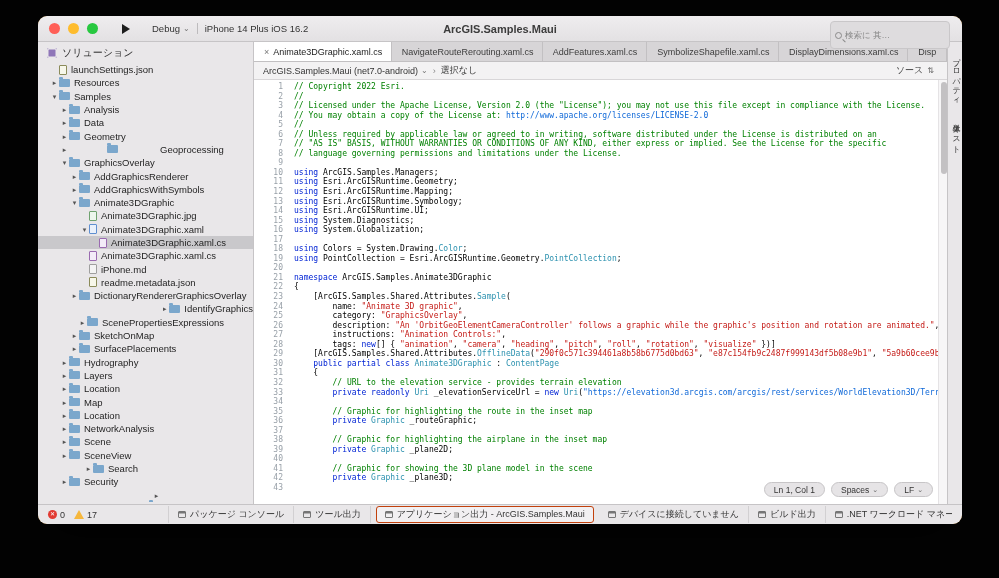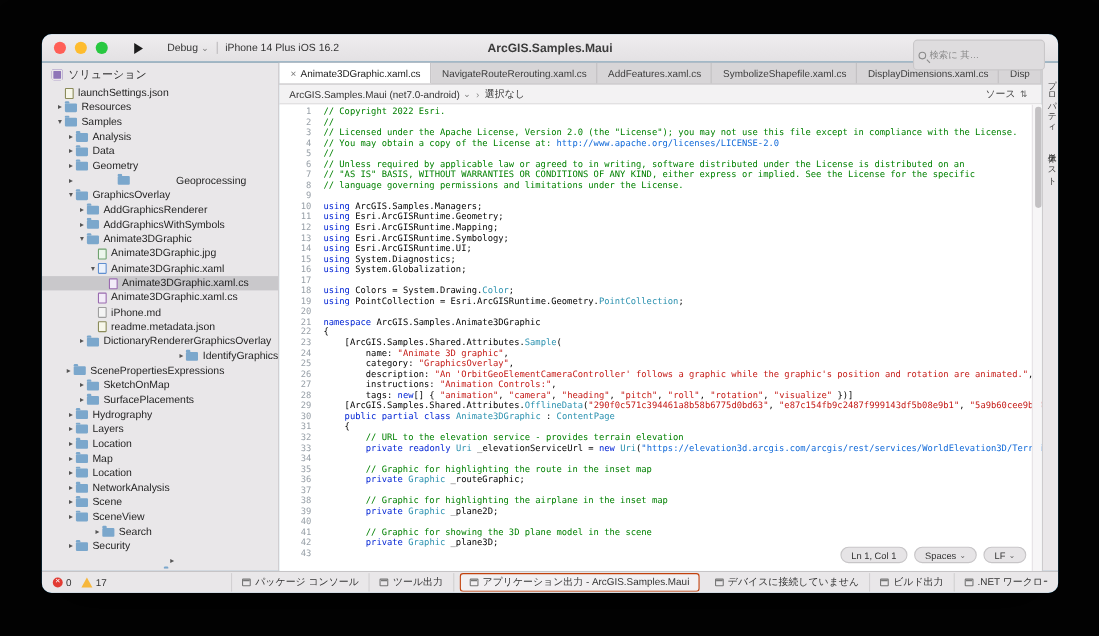--- a/index.html
+++ b/index.html
@@ -1,19 +1,19 @@
 <!DOCTYPE html>
 <html style="--tok-comment: #008000; --tok-keyword: #0023d4; --tok-string: #c41a16; --tok-type: #2b91af; --tok-link: #0f68d8; --accent: #7ba7cc;"><head>
 <meta charset="utf-8">
 <style>
   *{margin:0;padding:0;box-sizing:border-box}
   html,body{width:999px;height:578px;background:#000;overflow:hidden;
     font-family:"Liberation Sans","DejaVu Sans",sans-serif}
   .screen{position:relative;width:999px;height:578px;background:#030303}
-  .window{position:absolute;left:38px;top:31px;width:924px;height:508px;background:#0369a1;
+  .window{position:absolute;left:38px;top:16px;width:924px;height:508px;background:#a16207;
     border-radius:9px;overflow:hidden;box-shadow:0 18px 50px rgba(0,0,0,.6);
     display:flex;flex-direction:column}
   
   .titlebar{flex:0 0 26px;background:linear-gradient(#efedef,#e3e1e3);
     border-bottom:1px solid #c6c4c6;display:flex;align-items:center;position:relative}
   .traffic{display:flex;gap:8px;margin-left:11px}
   .tl{width:11px;height:11px;border-radius:50%;display:inline-block}
   .tl-red{background:#ff5f57}.tl-yellow{background:#febc2e}.tl-green{background:#28c840}
   .run-btn{margin-left:24px;display:flex;align-items:center;cursor:default}
   .play-icon{width:0;height:0;border-left:8px solid #1d1d1d;border-top:5px solid transparent;border-bottom:5px solid transparent}
@@ -82,21 +82,21 @@
   .vtab{writing-mode:vertical-rl;font-size:8px;color:#3a3a3a;letter-spacing:1px;white-space:nowrap}
   
   .bottombar{flex:0 0 20px;background:#e9e7e9;border-top:1px solid #c6c4c6;display:flex;align-items:center;
     padding:0 10px;font-size:9px;color:#333}
   .err-group,.warn-group{display:flex;align-items:center;gap:3px;margin-right:9px}
   .err-icon{width:9px;height:9px;border-radius:50%;background:#e23b33;color:#fff;font-size:6px;
     line-height:9px;text-align:center;font-weight:700}
   .err-icon::after{content:"✕"}
   .warn-icon{width:0;height:0;border-left:5px solid transparent;border-right:5px solid transparent;
     border-bottom:9px solid #f6b73c}
-  .panel-group{display:flex;align-items:flex-end;margin-left:104px;min-width:0;overflow:hidden}
+  .panel-group{display:flex;align-items:flex-end;margin-left:62px;min-width:0;overflow:hidden}
   .panel-btn{display:flex;align-items:center;gap:4px;padding:2px 9px;border-right:1px solid #d2d0d2;
     white-space:nowrap;color:#333}
   .panel-btn:first-child{border-left:1px solid #d2d0d2}
   .panel-btn.active{border:1px solid #c2410c;border-radius:3px;background:#f2f0f2;margin:0 5px;padding:1px 8px}
   .panel-icon{width:8px;height:7px;border:1px solid #767676;border-radius:1px;flex:0 0 auto;
     box-shadow:inset 0 1.5px 0 #767676}
 </style>
 </head>
 <body>
 
@@ -223,21 +223,21 @@
             <div class="tree-row" style="padding-left: 32px;">
               <span class="chev">▸</span>
               <span class="ic ic-folder"></span>
               <span class="tlabel">DictionaryRendererGraphicsOverlay</span>
             </div>
             <div class="tree-row" style="padding-left: 32px; justify-content: flex-end;">
               <span class="chev">▸</span>
               <span class="ic ic-folder"></span>
               <span class="tlabel">IdentifyGraphics</span>
             </div>
-            <div class="tree-row" style="padding-left: 20px;">
+            <div class="tree-row" style="padding-left: 40px;">
               <span class="chev">▸</span>
               <span class="ic ic-folder"></span>
               <span class="tlabel">ScenePropertiesExpressions</span>
             </div>
             <div class="tree-row" style="padding-left: 32px;">
               <span class="chev">▸</span>
               <span class="ic ic-folder"></span>
               <span class="tlabel">SketchOnMap</span>
             </div>
             <div class="tree-row" style="padding-left: 32px;">

